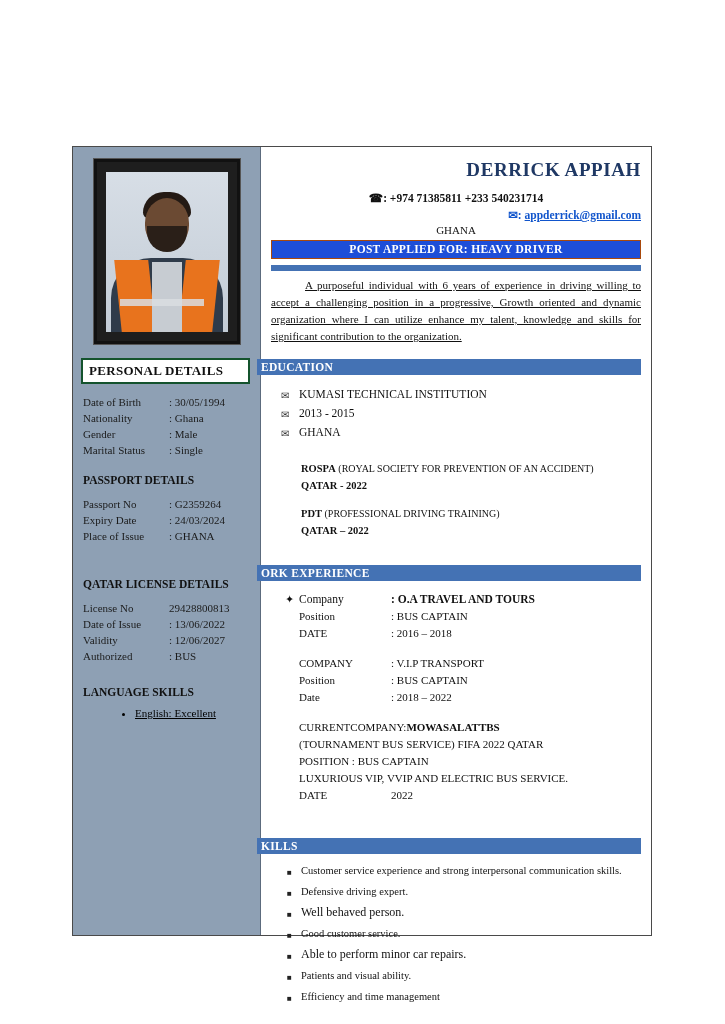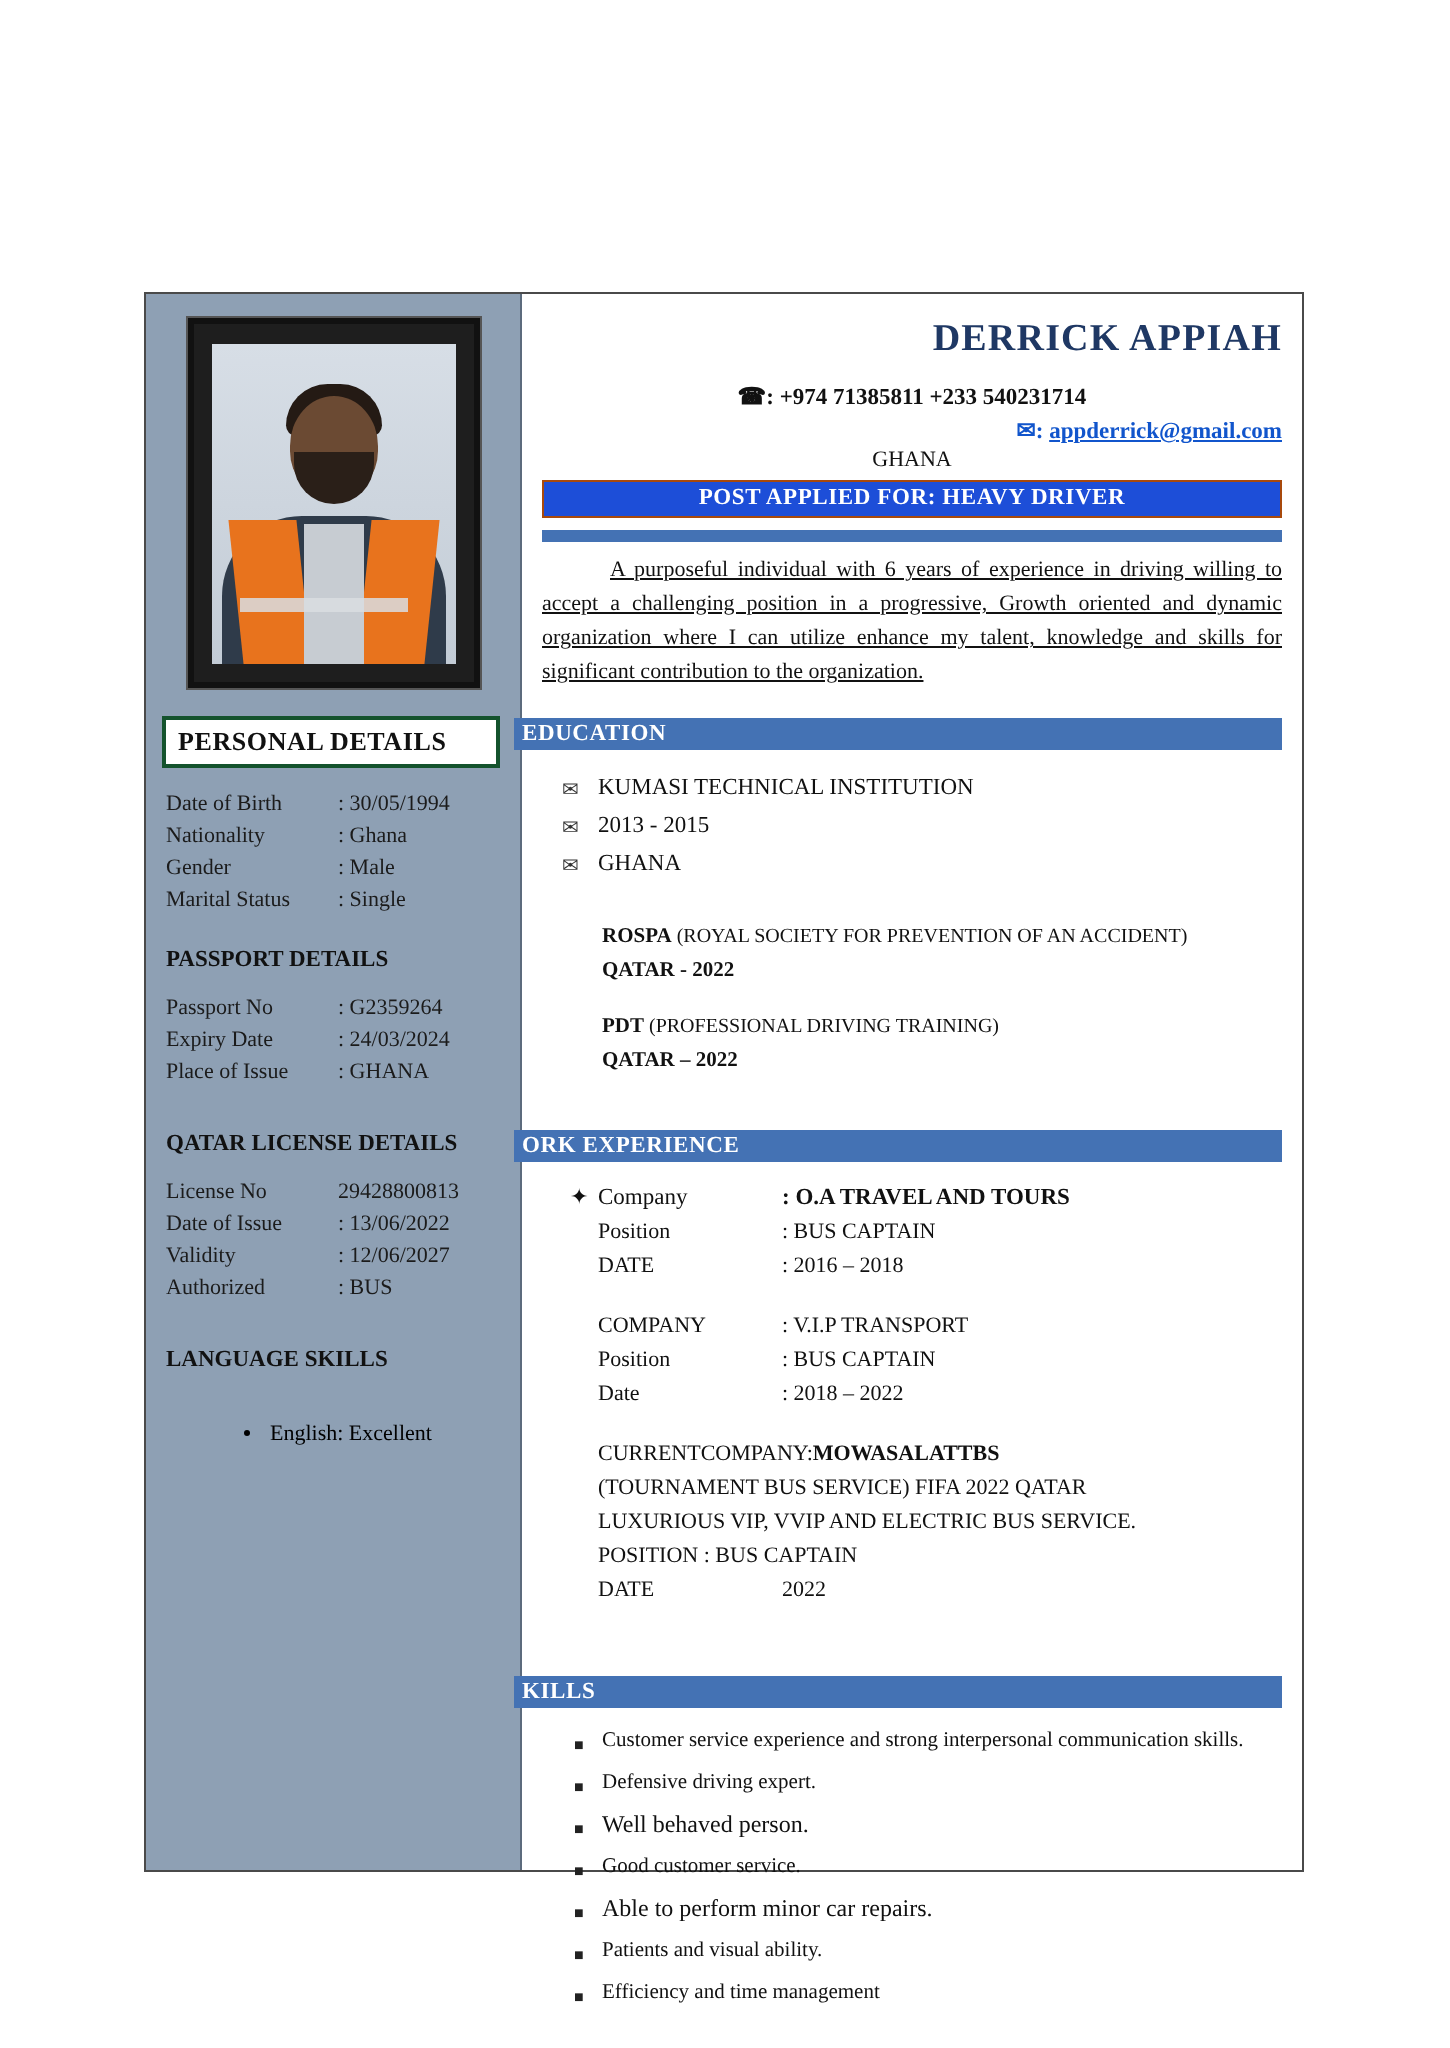--- a/index.html
+++ b/index.html
@@ -125,23 +125,24 @@
     color: #1b1b1b;
     line-height: 16px;
   }
   .kv {
     display: flex;
     white-space: pre;
   }
   .kv .k { width: 86px; display: inline-block; }
   .kv .v { }
   .lang-list {
-    margin: 22px 10px 0 22px;
+    margin: 6px 10px 0 22px;
     font-size: 11px;
     line-height: 18px;
+    text-decoration: underline;
   }
   .lang-list li { margin: 0; }
 
   
   .right-col {
     flex: 1;
     background: #ffffff;
     position: relative;
     box-sizing: border-box;
     padding: 8px 10px 0 10px;
@@ -308,21 +309,21 @@
         <div class="kv"><span class="k">Marital Status</span><span class="v">: Single</span></div>
       </div>
 
       <div class="lc-sub">PASSPORT DETAILS</div>
       <div class="lc-block">
         <div class="kv"><span class="k">Passport No</span><span class="v">: G2359264</span></div>
         <div class="kv"><span class="k">Expiry Date</span><span class="v">: 24/03/2024</span></div>
         <div class="kv"><span class="k">Place of Issue</span><span class="v">: GHANA</span></div>
       </div>
 
-      <div class="lc-sub" style="margin-top:22px">QATAR  LICENSE DETAILS</div>
+      <div class="lc-sub" style="margin-top:34px">QATAR  LICENSE DETAILS</div>
       <div class="lc-block">
         <div class="kv"><span class="k">License No</span><span class="v">29428800813</span></div>
         <div class="kv"><span class="k">Date of Issue</span><span class="v">: 13/06/2022</span></div>
         <div class="kv"><span class="k">Validity</span><span class="v">: 12/06/2027</span></div>
         <div class="kv"><span class="k">Authorized</span><span class="v">: BUS</span></div>
       </div>
 
       <div class="lc-sub" style="margin-top:22px">LANGUAGE SKILLS</div>
       <ul class="lang-list">
         <li>English:  Excellent</li>
@@ -417,25 +418,25 @@
             <span class="mk"></span>
             <span>CURRENTCOMPANY:</span>
               <span class="bold">MOWASALATTBS</span>
           </div>
           <div class="row">
             <span class="mk"></span>
             <span>(TOURNAMENT  BUS  SERVICE)  FIFA  2022  QATAR</span>
           </div>
           <div class="row">
             <span class="mk"></span>
+            <span>POSITION  :   BUS  CAPTAIN</span>
+          </div>
+          <div class="row">
+            <span class="mk"></span>
             <span>LUXURIOUS VIP, VVIP AND ELECTRIC BUS SERVICE.</span>
-          </div>
-          <div class="row">
-            <span class="mk"></span>
-            <span>POSITION  :   BUS  CAPTAIN</span>
           </div>
           <div class="row">
             <span class="mk"></span>
             <span class="lbl">DATE</span>
             <span>2022</span>
           </div>
         </div>
       </div>
 
       <div class="sec-head cliphead" style="margin-top:34px">KILLS</div>

